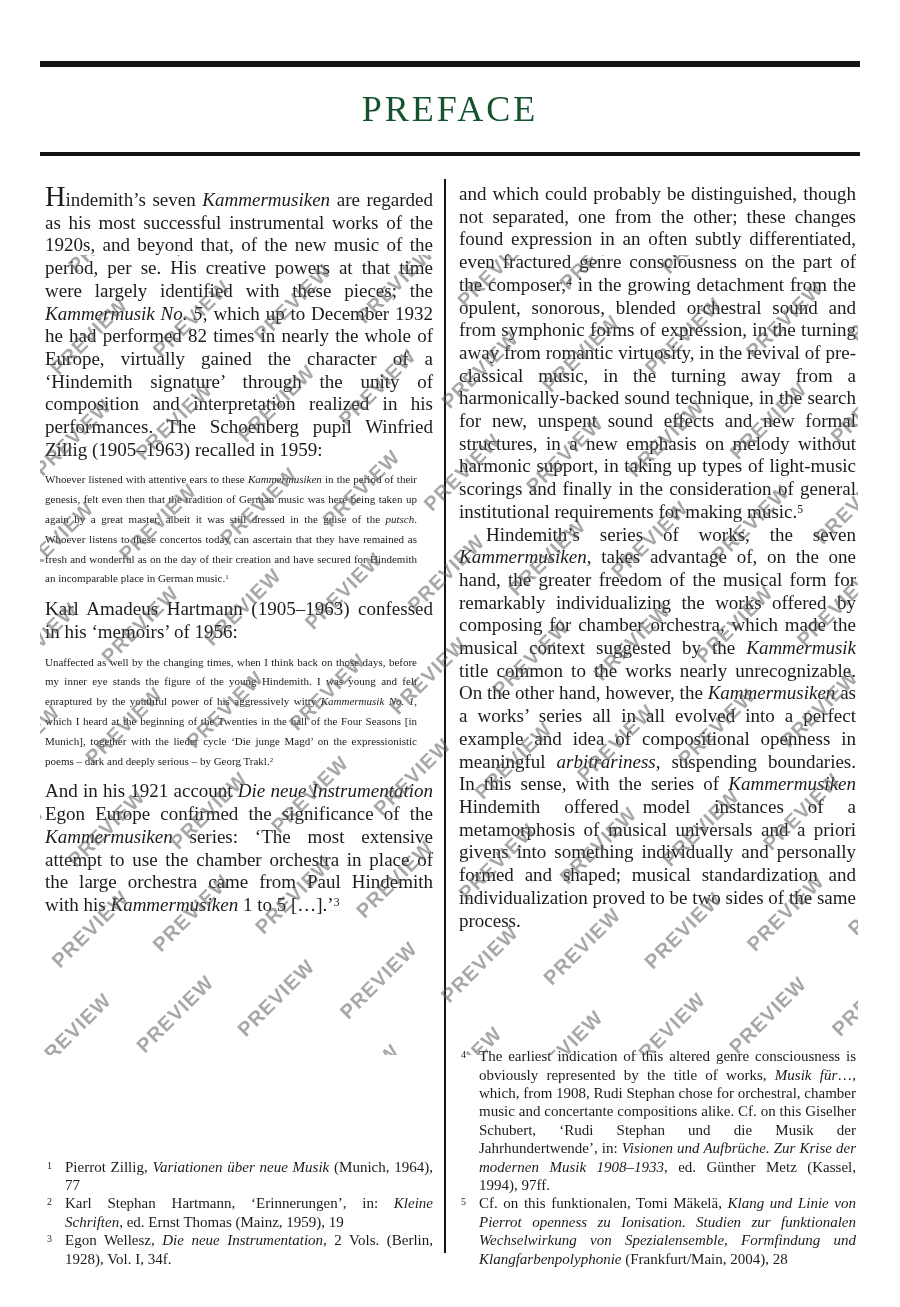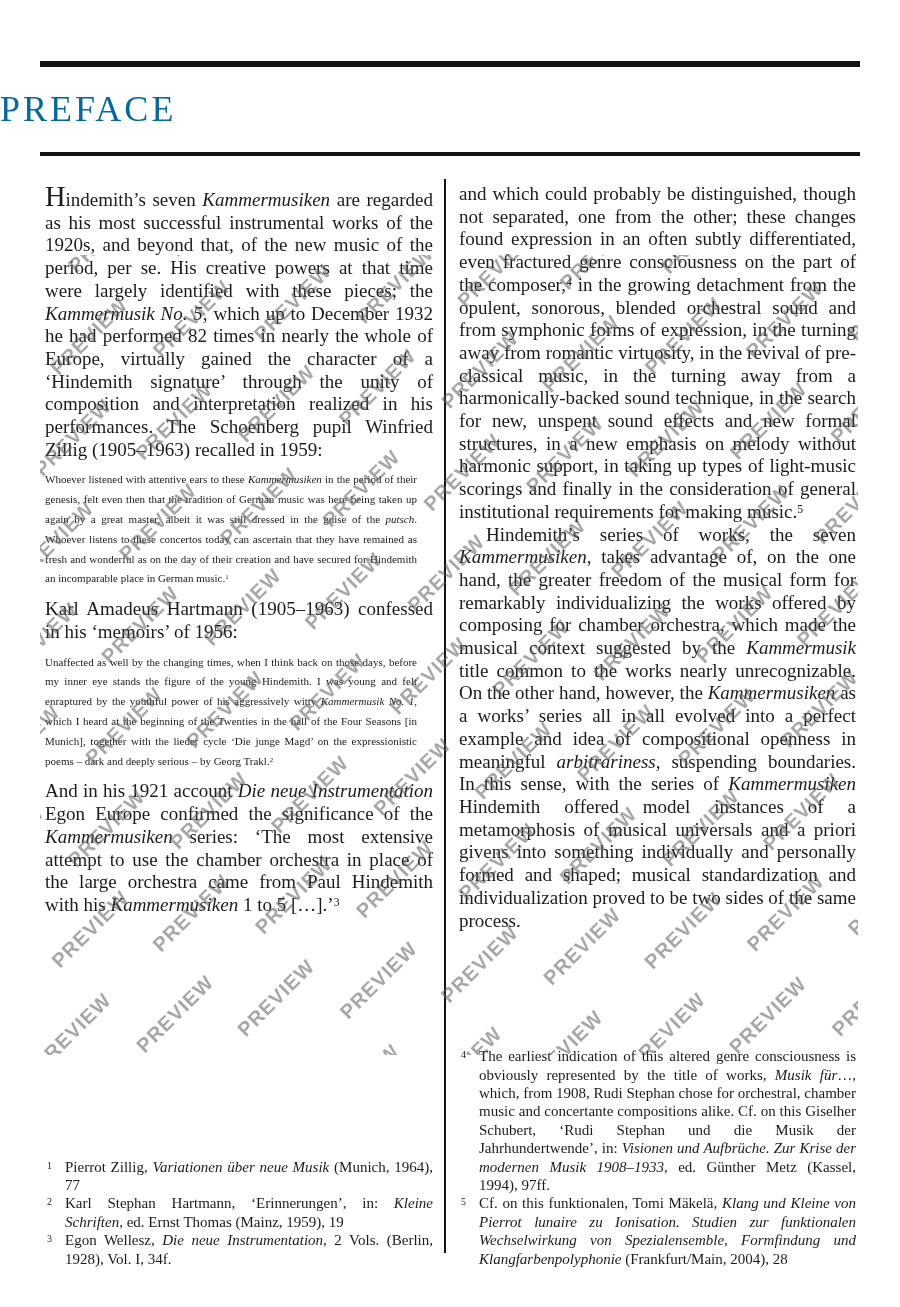--- a/index.html
+++ b/index.html
@@ -9,24 +9,24 @@
     background:#ffffff;
     margin:0 auto;
     overflow:hidden;
     font-family:"Liberation Serif", serif;
     color:#1b1b1b;
   }
   .rule-top{position:absolute;left:40px;width:820px;top:61px;height:6px;background:#141414;}
   .rule-mid{position:absolute;left:40px;width:820px;top:152px;height:4px;background:#141414;}
   .page-title{
     position:absolute;left:0;right:0;top:88px;
-    text-align:left;
+    text-align:center;
     font-size:36px;letter-spacing:3px;
     font-family:"Liberation Serif", serif;
-    color:#0369a1;
+    color:#14532d;
   }
   .columns{
     position:absolute;left:45px;top:183px;
     width:813px;
     display:flex;
   }
   .col{
     display:flex;flex-direction:column;
     min-height:1085px;
     text-align:justify;
@@ -116,21 +116,21 @@
           <p><span>and which could probably be distinguished, though not separated, one from the other; these changes found expression in an often subtly differentiated, even fractured genre consciousness on the part of the composer,</span><sup>4</sup><span> in the growing detachment from the opulent, sonorous, blended orchestral sound and from symphonic forms of expression, in the turning away from romantic virtuosity, in the revival of pre-classical music, in the turning away from a harmonically-backed sound technique, in the search for new, unspent sound effects and new formal structures, in a new emphasis on melody without harmonic support, in taking up types of light-music scorings and finally in the consideration of general institutional requirements for making music.</span><sup>5</sup></p>
           <p class="indent"><span>Hindemith’s series of works, the seven </span><i>Kammermusiken</i><span>, takes advantage of, on the one hand, the greater freedom of the musical form for remarkably individualizing the works offered by composing for chamber orchestra, which made the musical context suggested by the </span><i>Kammermusik</i><span> title common to the works nearly unrecognizable. On the other hand, however, the </span><i>Kammermusiken</i><span> as a works’ series all in all evolved into a perfect example and idea of compositional openness in meaningful </span><i>arbitrariness</i><span>, suspending boundaries. In this sense, with the series of </span><i>Kammermusiken</i><span> Hindemith offered model instances of a metamorphosis of musical universals and a priori givens into something individually and personally formed and shaped; musical standardization and individualization proved to be two sides of the same process.</span></p>
         </div>
       <div class="footnotes" id="right-footnotes">
           <div class="fn">
             <span class="fn-num">4</span>
             <div class="fn-text"><span>The earliest indication of this altered genre consciousness is obviously represented by the title of works, </span><i>Musik für</i><span>…, which, from 1908, Rudi Stephan chose for orchestral, chamber music and concertante compositions alike. Cf. on this Giselher Schubert, ‘Rudi Stephan und die Musik der Jahrhundertwende’, in: </span><i>Visionen und Aufbrüche. Zur Krise der modernen Musik 1908–1933</i><span>, ed. Günther Metz (Kassel, 1994), 97ff.</span></div>
           </div>
           <div class="fn">
             <span class="fn-num">5</span>
-            <div class="fn-text"><span>Cf. on this funktionalen, Tomi Mäkelä, </span><i>Klang und Kleine von Pierrot lunaire zu Ionisation. Studien zur funktionalen Wechselwirkung von Spezialensemble, Formfindung und Klangfarbenpolyphonie</i><span> (Frankfurt/Main, 2004), 28</span></div>
+            <div class="fn-text"><span>Cf. on this funktionalen, Tomi Mäkelä, </span><i>Klang und Linie von Pierrot openness zu Ionisation. Studien zur funktionalen Wechselwirkung von Spezialensemble, Formfindung und Klangfarbenpolyphonie</i><span> (Frankfurt/Main, 2004), 28</span></div>
           </div>
         </div>
     </div>
   </div>
 
   <div class="watermark-layer">
     <div class="wm-rotor" id="wm-rotor" style="color: rgba(95, 95, 95, 0.55);">
         <div class="wm-row" style="padding-left: 0px;">PREVIEW PREVIEW PREVIEW PREVIEW PREVIEW PREVIEW PREVIEW PREVIEW PREVIEW PREVIEW PREVIEW PREVIEW</div>
         <div class="wm-row" style="padding-left: 85px;">PREVIEW PREVIEW PREVIEW PREVIEW PREVIEW PREVIEW PREVIEW PREVIEW PREVIEW PREVIEW PREVIEW PREVIEW</div>
         <div class="wm-row" style="padding-left: 0px;">PREVIEW PREVIEW PREVIEW PREVIEW PREVIEW PREVIEW PREVIEW PREVIEW PREVIEW PREVIEW PREVIEW PREVIEW</div>

